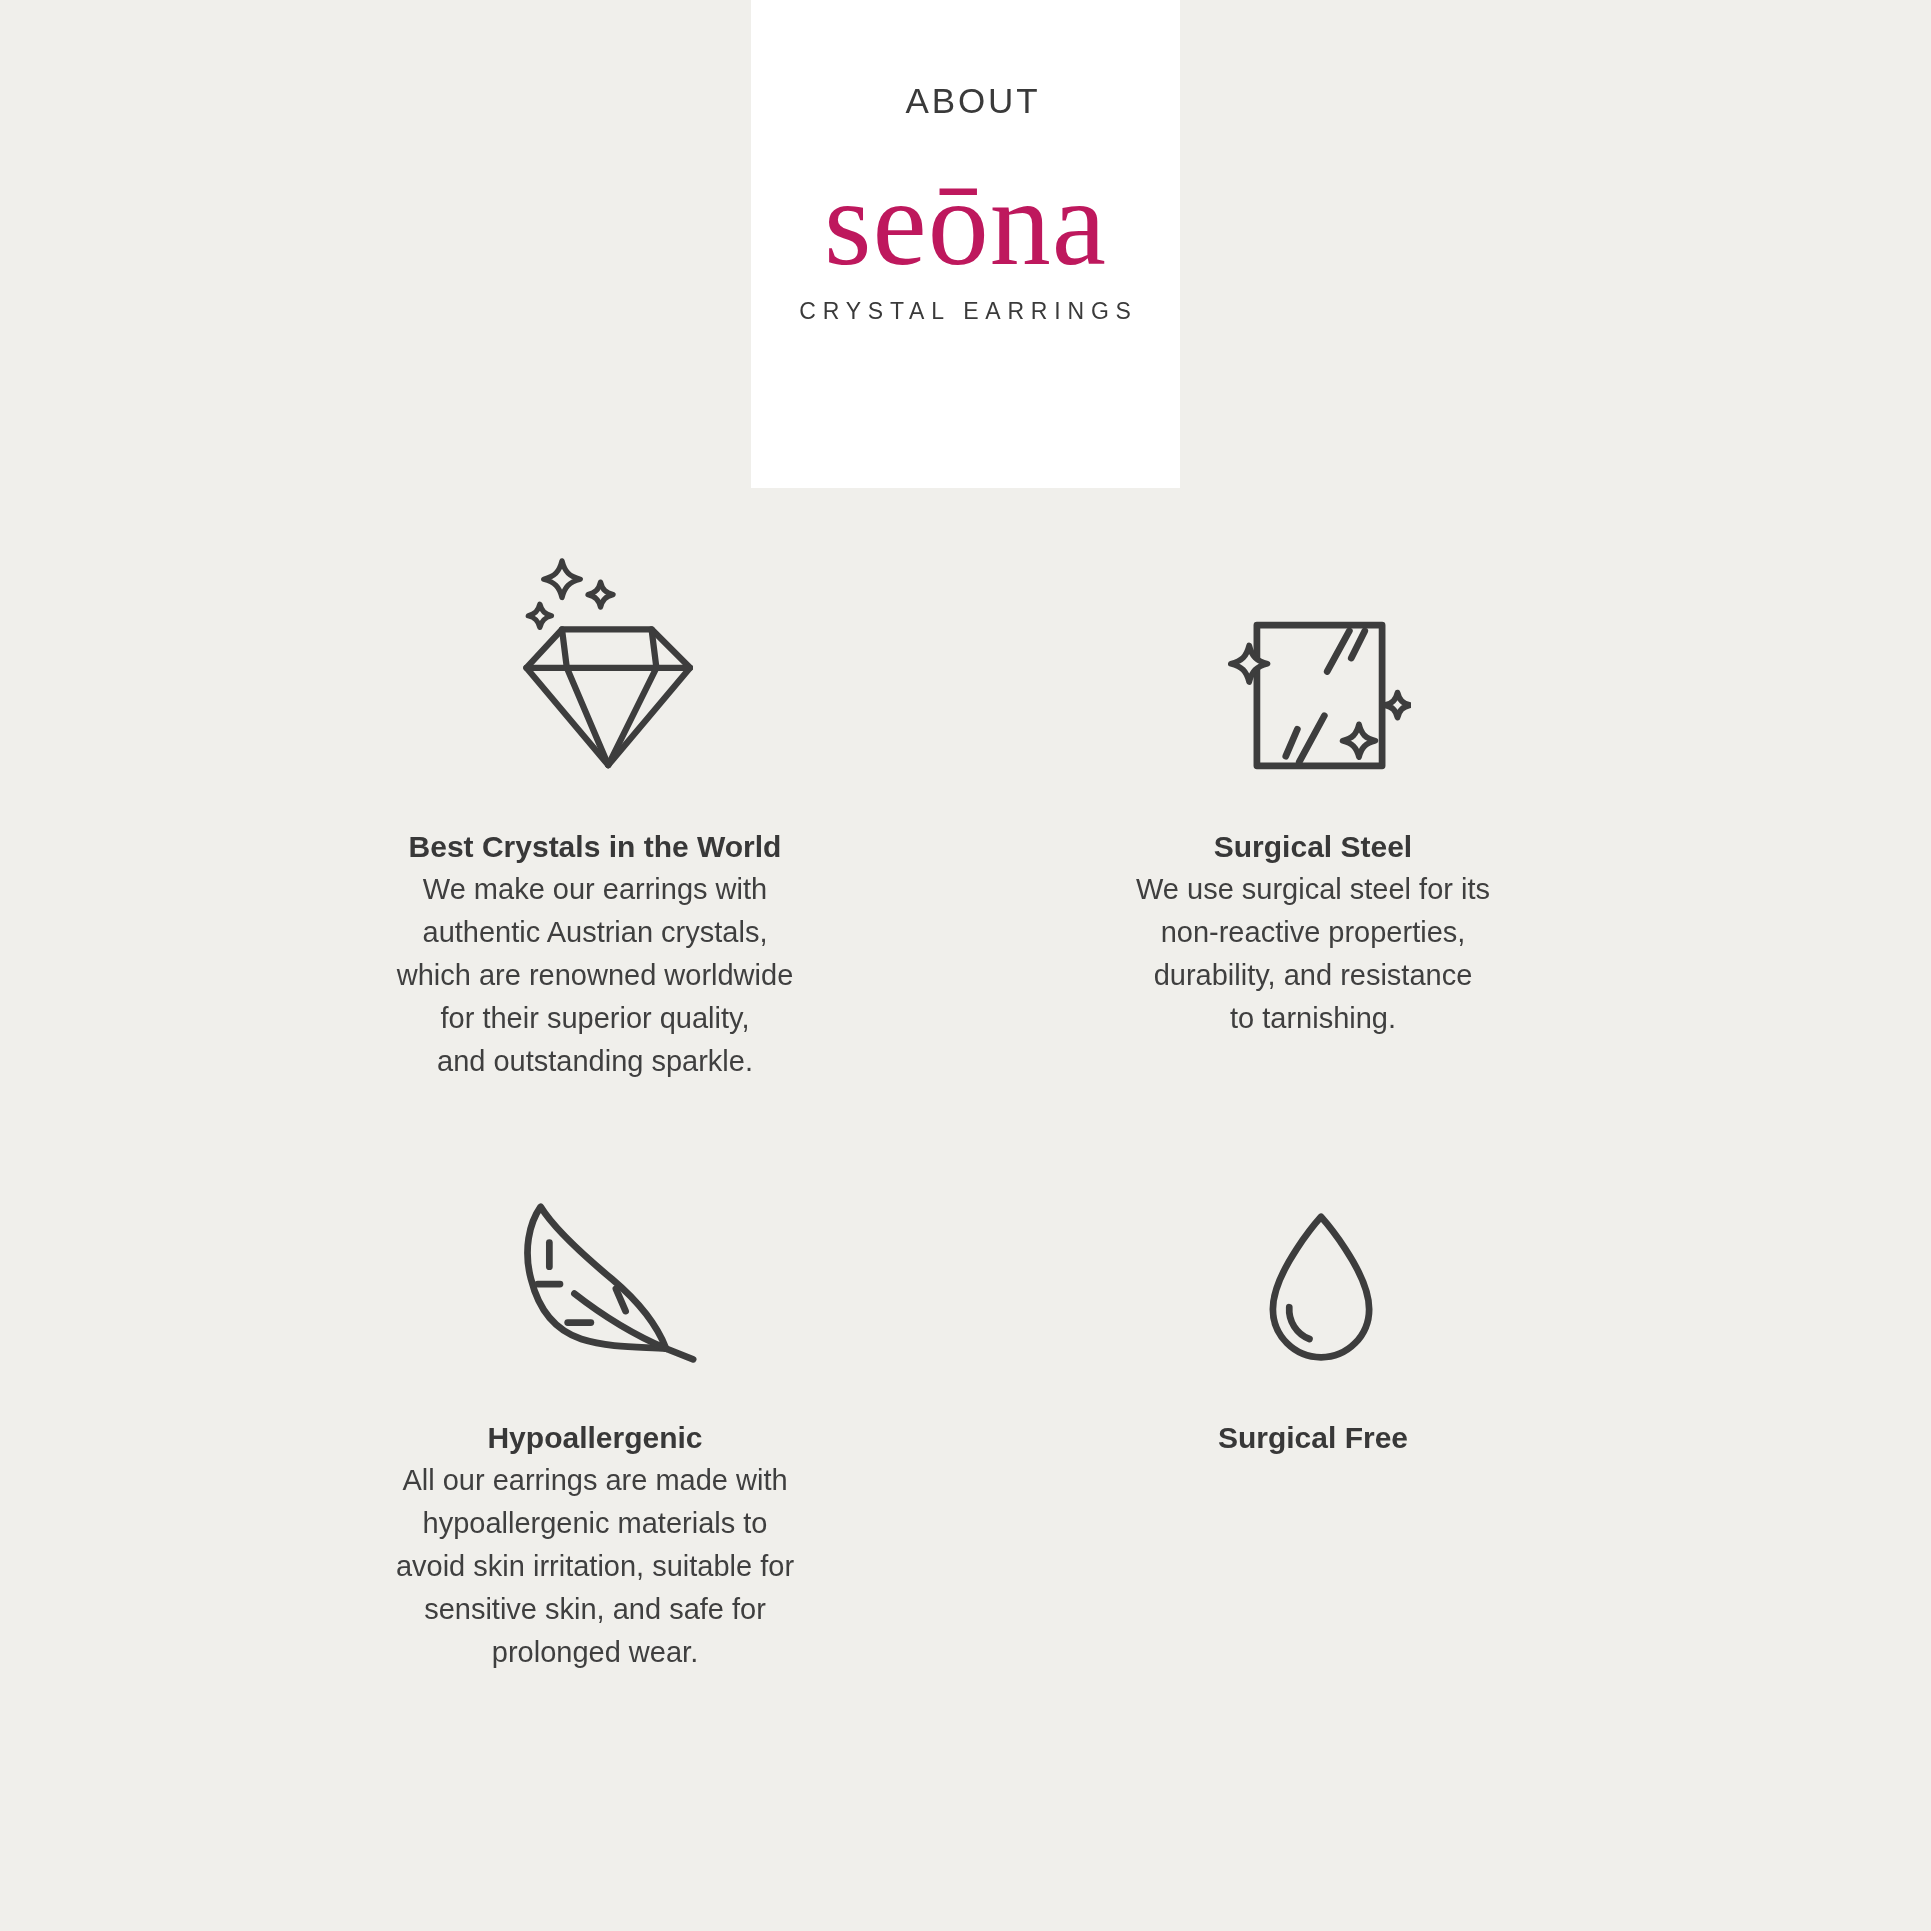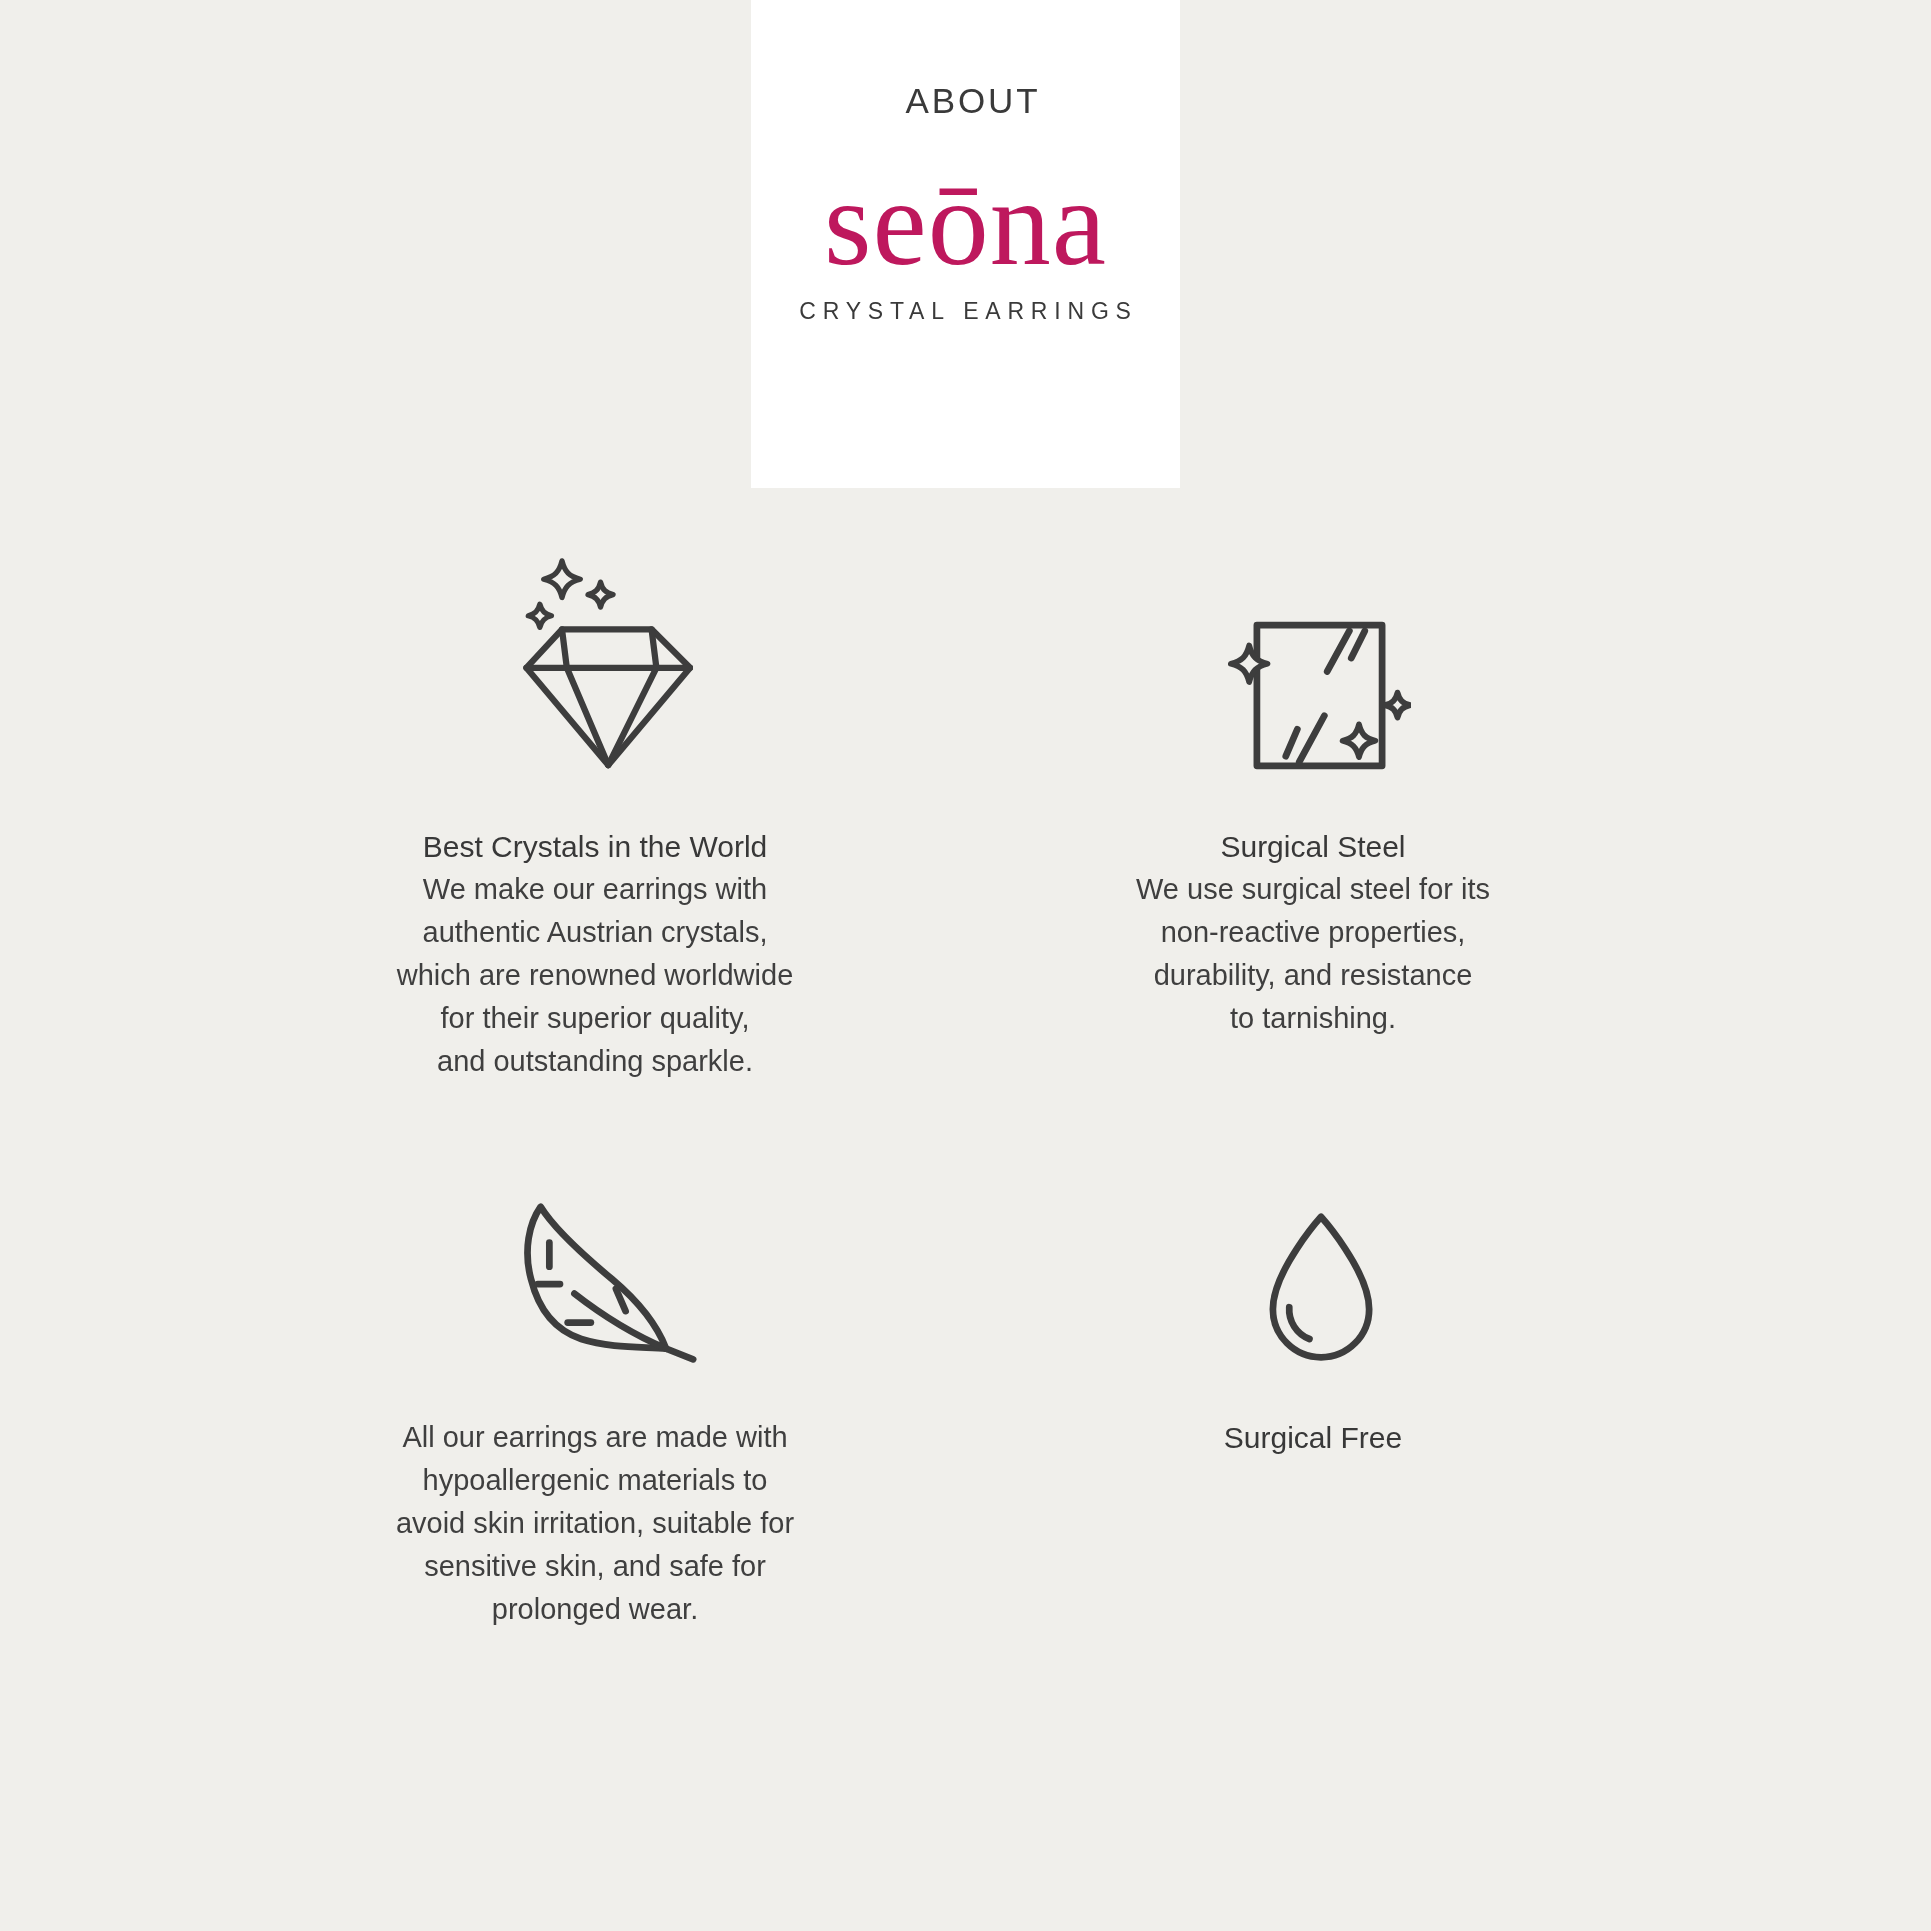--- a/index.html
+++ b/index.html
@@ -49,21 +49,21 @@
   #icon-mirror {left:1228px;top:621px;}
   #icon-feather{left:504px;top:1200px;}
   #icon-drop   {left:1266px;top:1211px;}
   
   .feature-text{
     position:absolute;width:618px;
     text-align:center;
   }
   .feature-text h3{
     margin:0;
-    font-size:30px;font-weight:normal;line-height:43px;
+    font-size:30px;font-weight:bold;line-height:43px;
     color:#383838;
   }
   .feature-text p{
     margin:0;
     font-size:29px;line-height:43px;
     white-space:pre-line;
     color:#3f3f3f;
   }
   #text-crystals{left:286px;top:825px;}
   #text-steel   {left:1004px;top:825px;}
@@ -136,20 +136,21 @@
 
   <div class="feature-text" id="text-steel">
     <h3>Surgical Steel</h3>
     <p>We use surgical steel for its
 non-reactive properties,
 durability, and resistance
 to tarnishing.</p>
   </div>
 
   <div class="feature-text" id="text-hypo">
+    <h3>Hypoallergenic</h3>
     <p>All our earrings are made with
 hypoallergenic materials to
 avoid skin irritation, suitable for
 sensitive skin, and safe for
 prolonged wear.</p>
   </div>
 
   <div class="feature-text" id="text-tarnish">
     <h3>Surgical Free</h3>
   </div>

